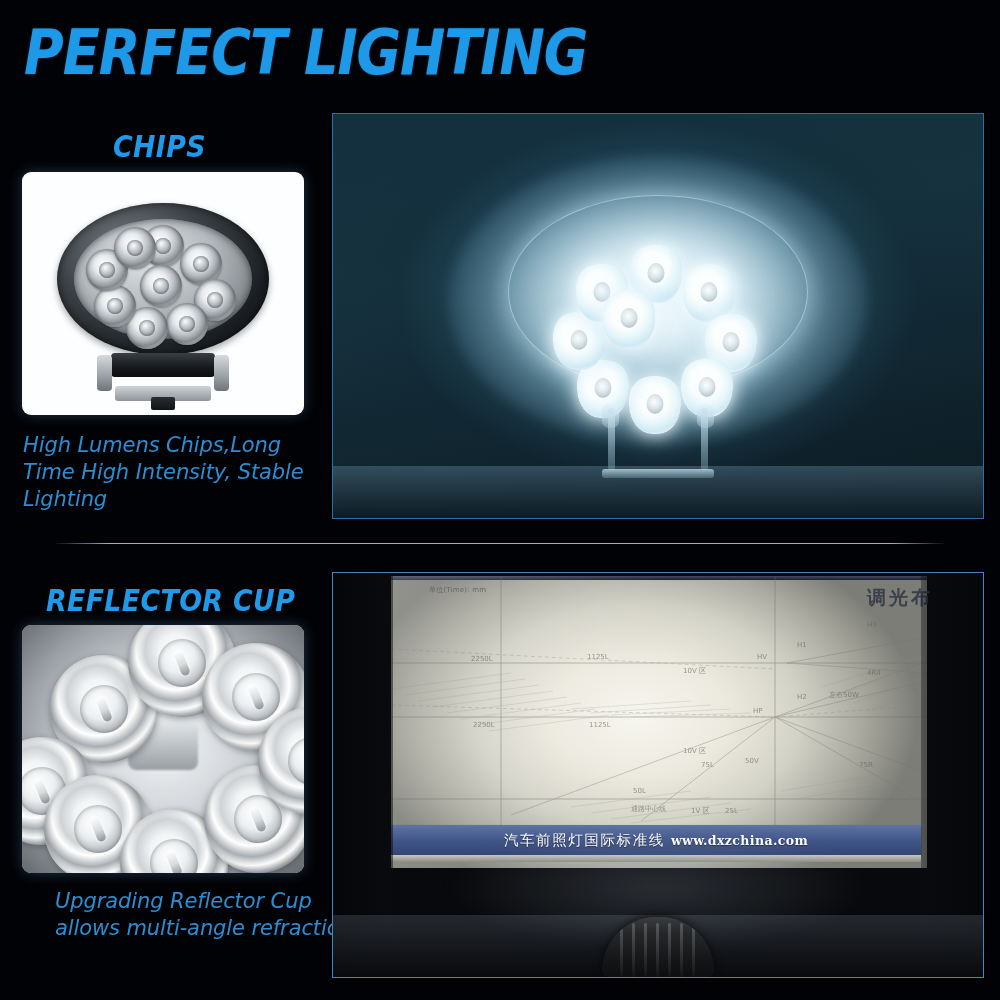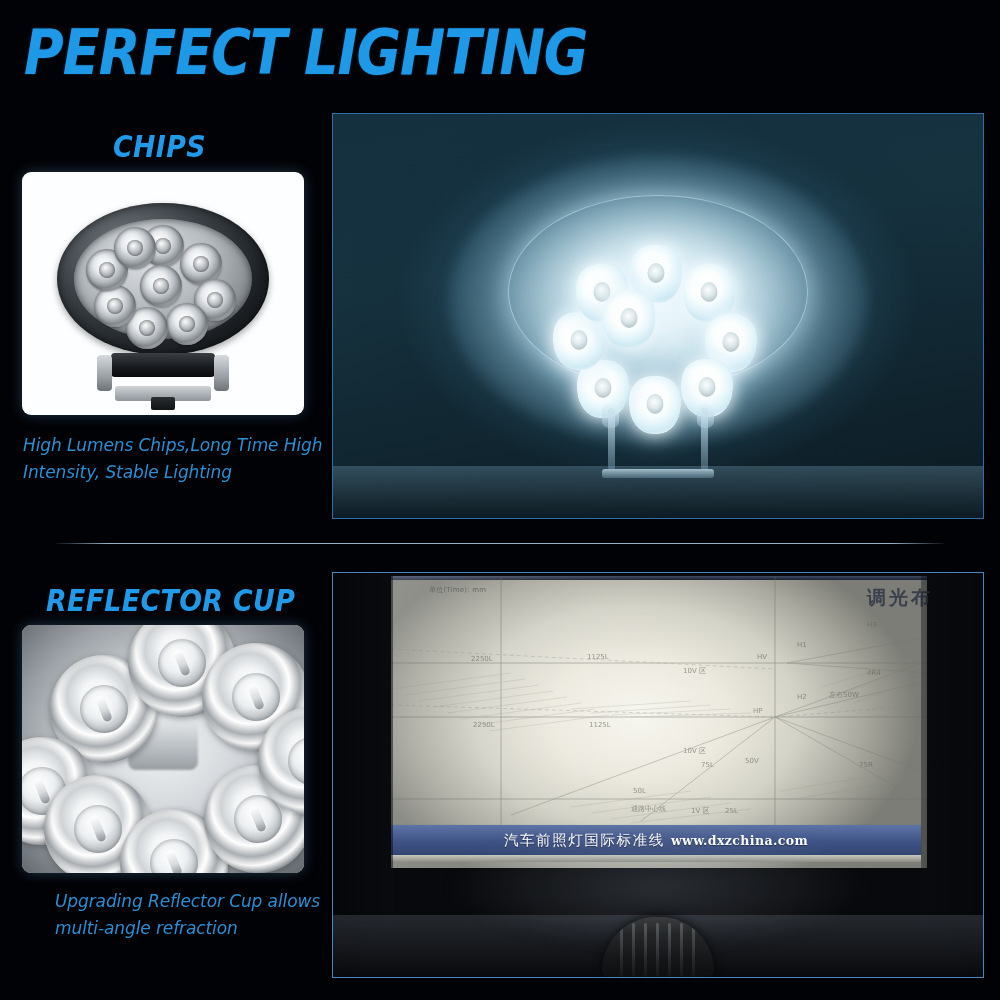--- a/index.html
+++ b/index.html
@@ -37,21 +37,21 @@
     color:#1f99e8;letter-spacing:.4px;white-space:nowrap;
     font-family:"DejaVu Sans Condensed","Liberation Sans",sans-serif;
     transform:scaleX(.96);transform-origin:left top;
   }
   #head-chips{left:113px;top:128px;}
   #head-reflector{left:46px;top:582px;}
 
   
   .caption{
     position:absolute;
-    font-size:17px;line-height:27px;
+    font-size:21px;line-height:27px;
     font-style:italic;color:#2c8ed2;
     font-family:"DejaVu Sans","Liberation Sans",sans-serif;
     width:300px;white-space:pre-line;
     letter-spacing:-.1px;
   }
   #cap-chips{left:23px;top:432px;}
   #cap-reflector{left:23px;top:888px;margin-left:32px;}
 
   
   .photo{position:absolute;overflow:hidden;}

